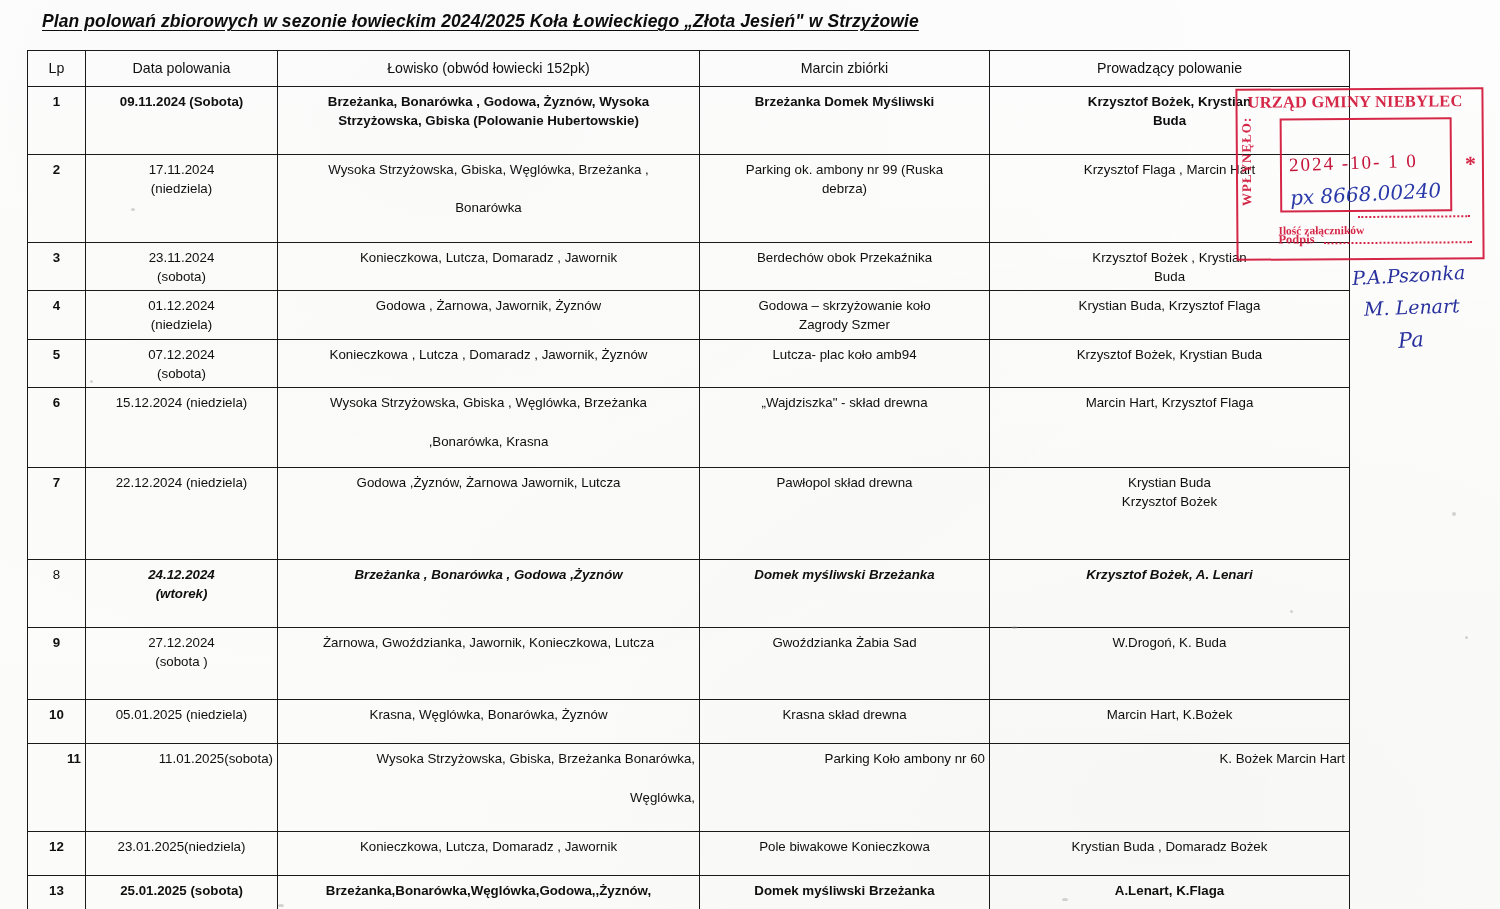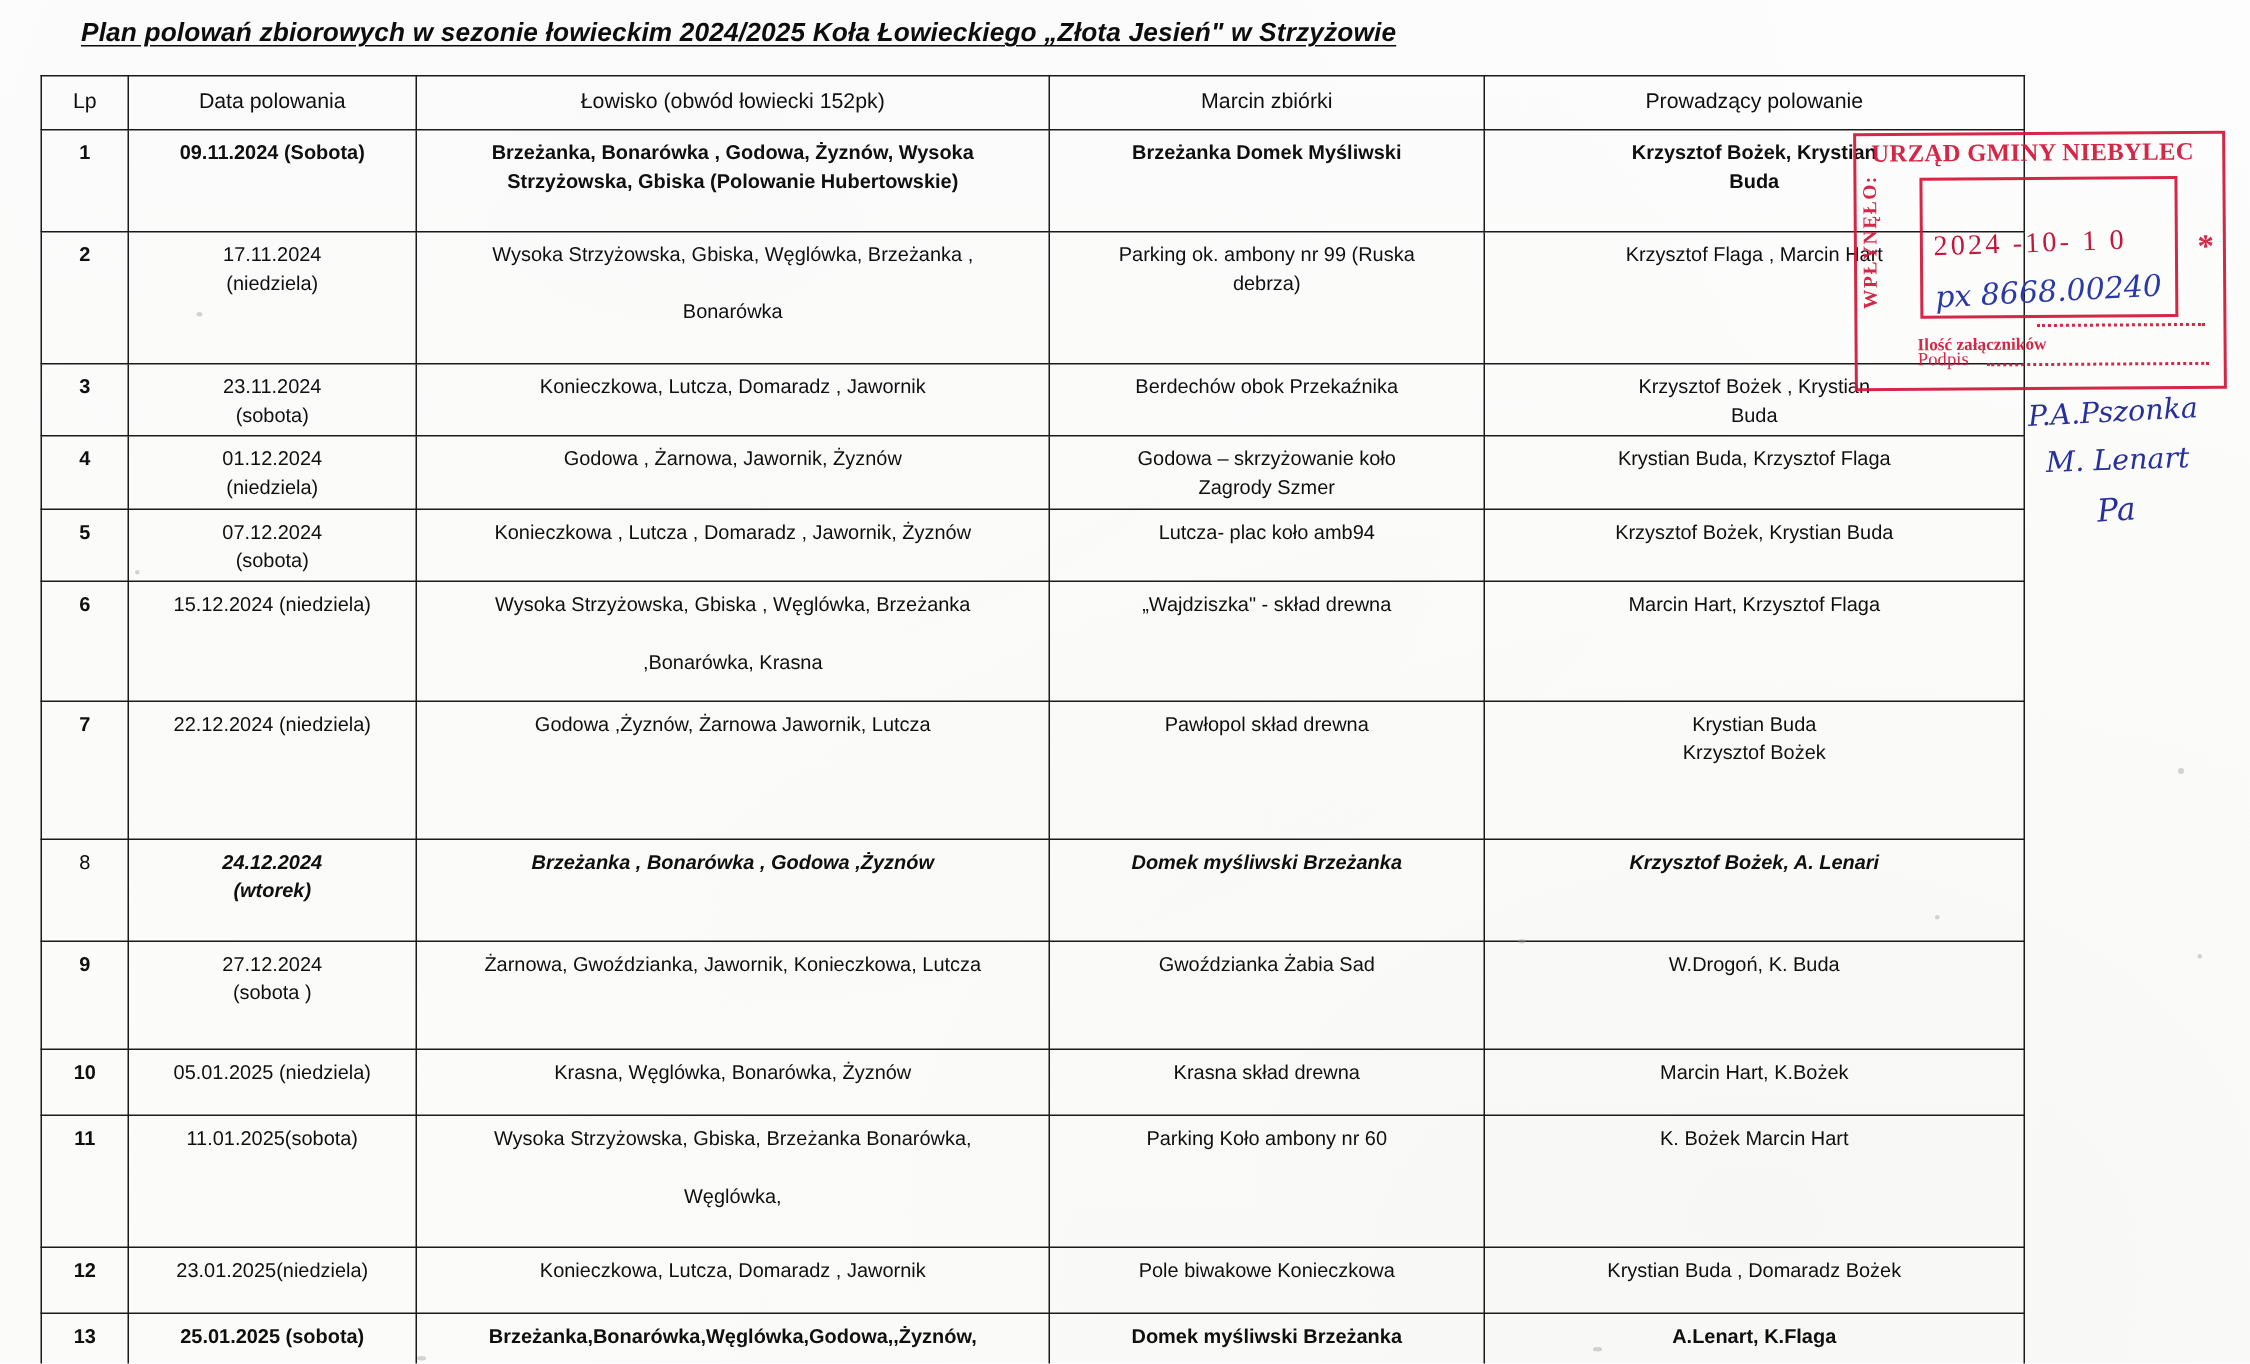--- a/index.html
+++ b/index.html
@@ -19,21 +19,21 @@
   .page {
     position: absolute;
     inset: 0;
     background:
       radial-gradient(ellipse at 30% 12%, rgba(0,0,0,0.012), rgba(0,0,0,0) 60%),
       radial-gradient(ellipse at 78% 88%, rgba(0,0,0,0.015), rgba(0,0,0,0) 55%),
       linear-gradient(180deg, #fdfdfd 0%, #fcfcfb 40%, #fbfbfa 100%);
   }
   .doc-title {
     position: absolute;
-    left: 54px;
+    left: 42px;
     top: 11px;
     font-size: 17.5px;
     font-weight: bold;
     font-style: italic;
     letter-spacing: 0.1px;
     text-decoration: underline;
     text-underline-offset: 3px;
     white-space: nowrap;
     color: #0d0d0d;
   }
@@ -79,21 +79,21 @@
   tr.r1 td { height: 58px; }
   tr.r2 td { height: 78px; }
   tr.r3 td { height: 38px; }
   tr.r4 td { height: 38px; }
   tr.r5 td { height: 38px; }
   tr.r6 td { height: 70px; }
   tr.r7 td { height: 82px; }
   tr.r8 td { height: 58px; }
   tr.r9 td { height: 62px; }
   tr.r10 td { height: 34px; }
-  tr.r11 td { height: 78px; }
+  tr.r11 td { height: 78px; text-align: right; }
   tr.r12 td { height: 34px; }
   tr.r13 td { height: 76px; }
 
   
   .stamp {
     position: absolute;
     left: 1236px;
     top: 88px;
     width: 244px;
     height: 168px;
@@ -141,21 +141,21 @@
   .stamp-dots1 {
     position: absolute;
     left: 120px; top: 126px;
     width: 112px;
     border-bottom: 2px dotted #d2173a;
   }
   .stamp-podpis {
     position: absolute;
     left: 40px; top: 142px;
     font-size: 12.5px;
-    font-weight: normal;
+    font-weight: bold;
     text-align: center;
   }
   .stamp-dots2 {
     position: absolute;
     left: 86px; top: 152px;
     width: 148px;
     border-bottom: 2px dotted #d2173a;
   }
   
   .stamp-date {

